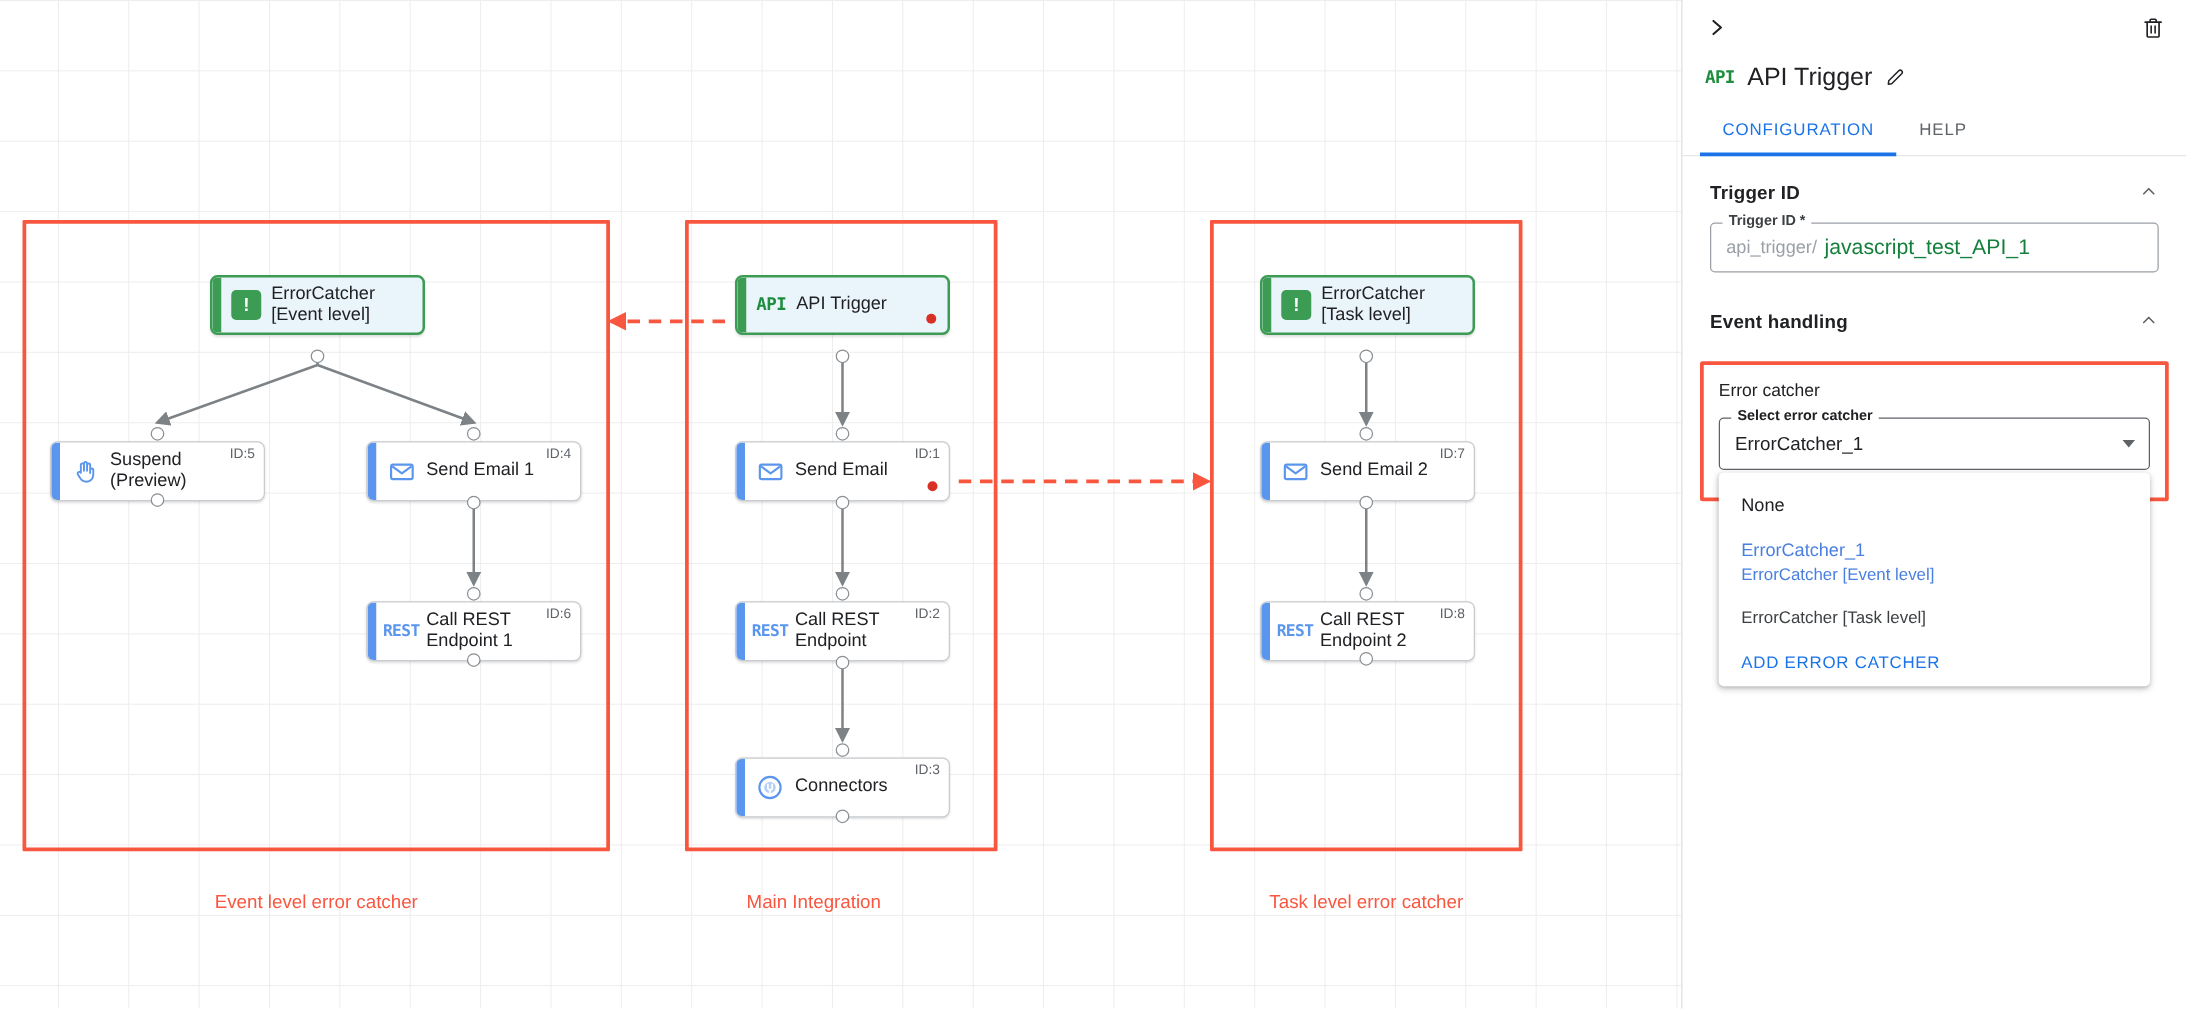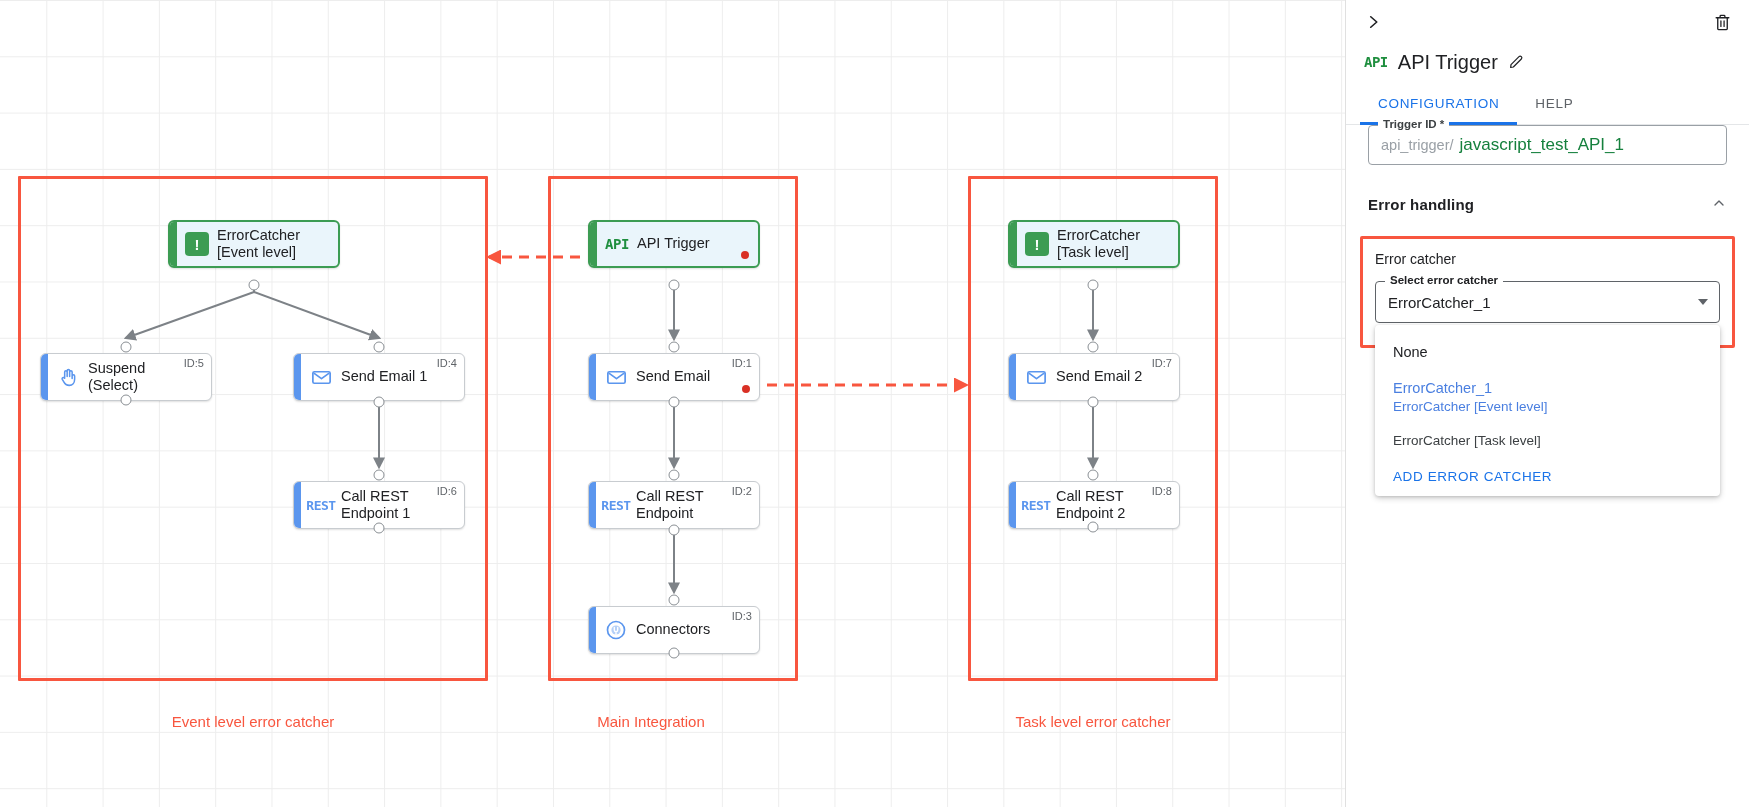--- a/index.html
+++ b/index.html
@@ -251,21 +251,21 @@
 [Event level]</div>
         </div>
         <div class="node blue" style="left: 40px; top: 353px; width: 172px;">
           <div class="accent"></div>
           <div class="icon-wrap">
             <svg width="23" height="23" viewBox="0 0 24 24">
               <path d="M8 12V6.2a1.3 1.3 0 0 1 2.6 0V11M10.6 11V5a1.3 1.3 0 0 1 2.6 0v6M13.2 11V6.3a1.3 1.3 0 0 1 2.6 0V13M15.8 10.5a1.3 1.3 0 0 1 2.6 0v3.4c0 3.6-2.3 6.3-5.6 6.3-3 0-4.6-1.4-5.7-3.6L5.5 14c-.5-1 .1-2 1.2-2 .6 0 1 .3 1.3.8" fill="none" stroke="#5b96ee" stroke-width="1.6" stroke-linecap="round" stroke-linejoin="round"></path>
             </svg>
           </div>
           <div class="node-label">Suspend
-(Select)</div>
+(Preview)</div>
           <span class="node-id">ID:5</span>
         </div>
         <div class="node blue" style="left: 293px; top: 353px; width: 172px;">
           <div class="accent"></div>
           <div class="icon-wrap">
             <svg width="23" height="23" viewBox="0 0 24 24">
               <rect x="3" y="6" width="18" height="12" rx="1.6" fill="none" stroke="#5b96ee" stroke-width="1.8"></rect>
               <path d="M4 7.4 L12 13.2 L20 7.4" fill="none" stroke="#5b96ee" stroke-width="1.8" stroke-linejoin="round"></path>
             </svg>
           </div>
@@ -402,31 +402,39 @@
           <path d="M4 20 L4.5 16 L16.5 4 A1.6 1.6 0 0 1 20 7.5 L8 19.5 Z" fill="none" stroke="#202124" stroke-width="1.8" stroke-linejoin="round"></path>
         </svg>
       </span>
     </div>
 
     <div class="tabs">
       <div class="tab active">CONFIGURATION</div>
       <div class="tab">HELP</div>
     </div>
 
+    <div class="section-head">
+      <span class="title">Trigger ID</span>
+      <span class="chev">
+        <svg width="16" height="16" viewBox="0 0 24 24">
+            <path d="M6 15 L12 9 L18 15" fill="none" stroke="#5f6368" stroke-width="2" stroke-linecap="round" stroke-linejoin="round"></path>
+          </svg>
+      </span>
+    </div>
 
     <div class="field-wrap">
       <div class="outlined">
         <span class="legend">Trigger ID *</span>
         <span class="prefix">api_trigger/</span>
         <span class="val">javascript_test_API_1</span>
       </div>
     </div>
 
     <div class="section-head" style="padding-top:30px">
-      <span class="title">Error handling</span>
+      <span class="title">Event handling</span>
       <span class="chev">
         <svg width="16" height="16" viewBox="0 0 24 24">
             <path d="M6 15 L12 9 L18 15" fill="none" stroke="#5f6368" stroke-width="2" stroke-linecap="round" stroke-linejoin="round"></path>
           </svg>
       </span>
     </div>
 
     <div class="ec-box">
       <div class="ec-title">Error catcher</div>
 

